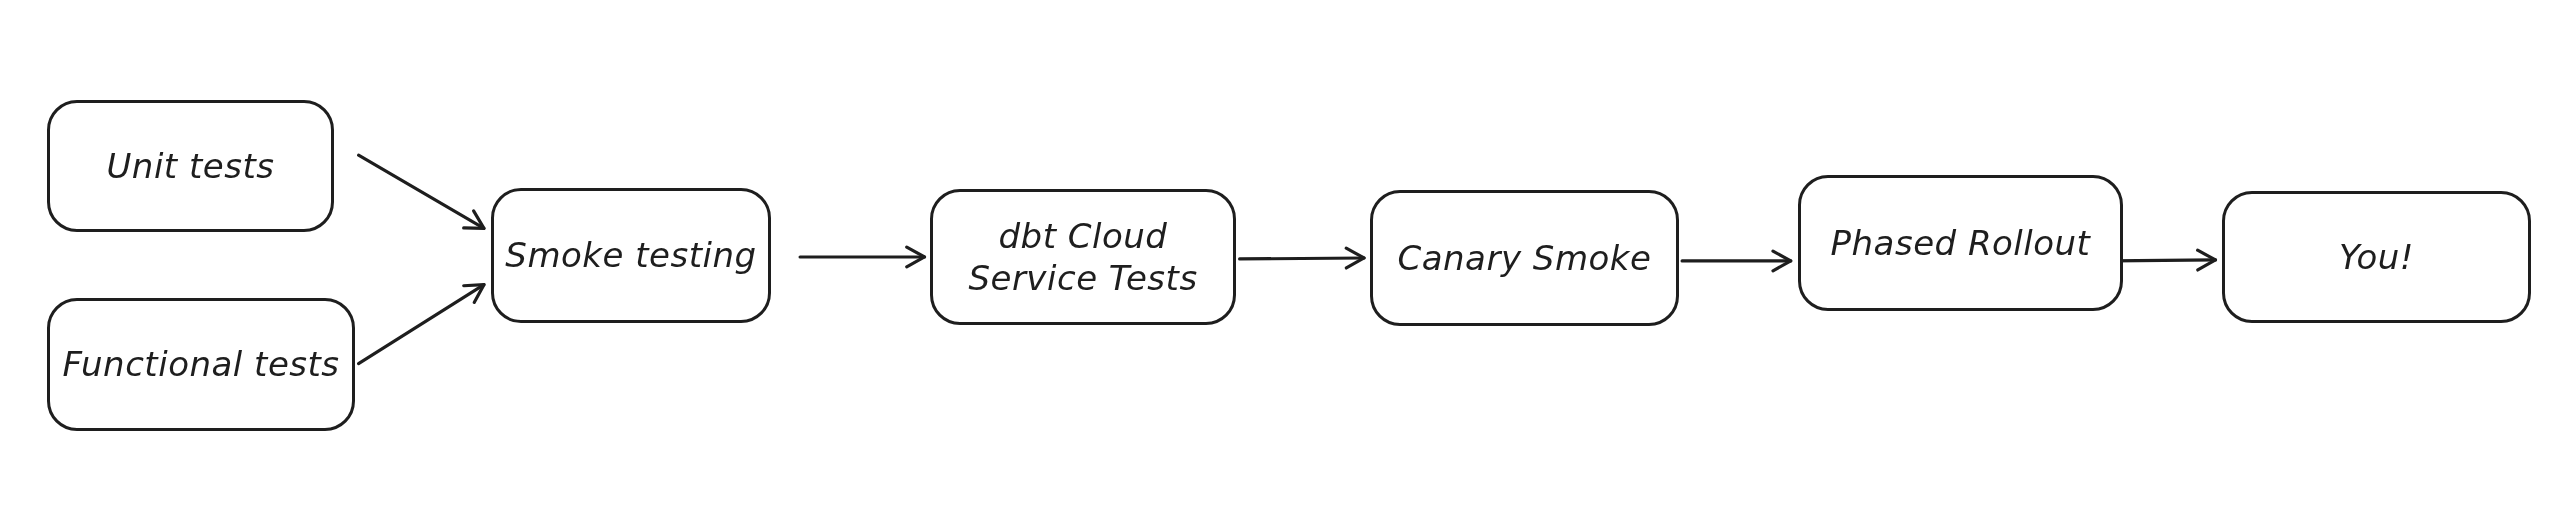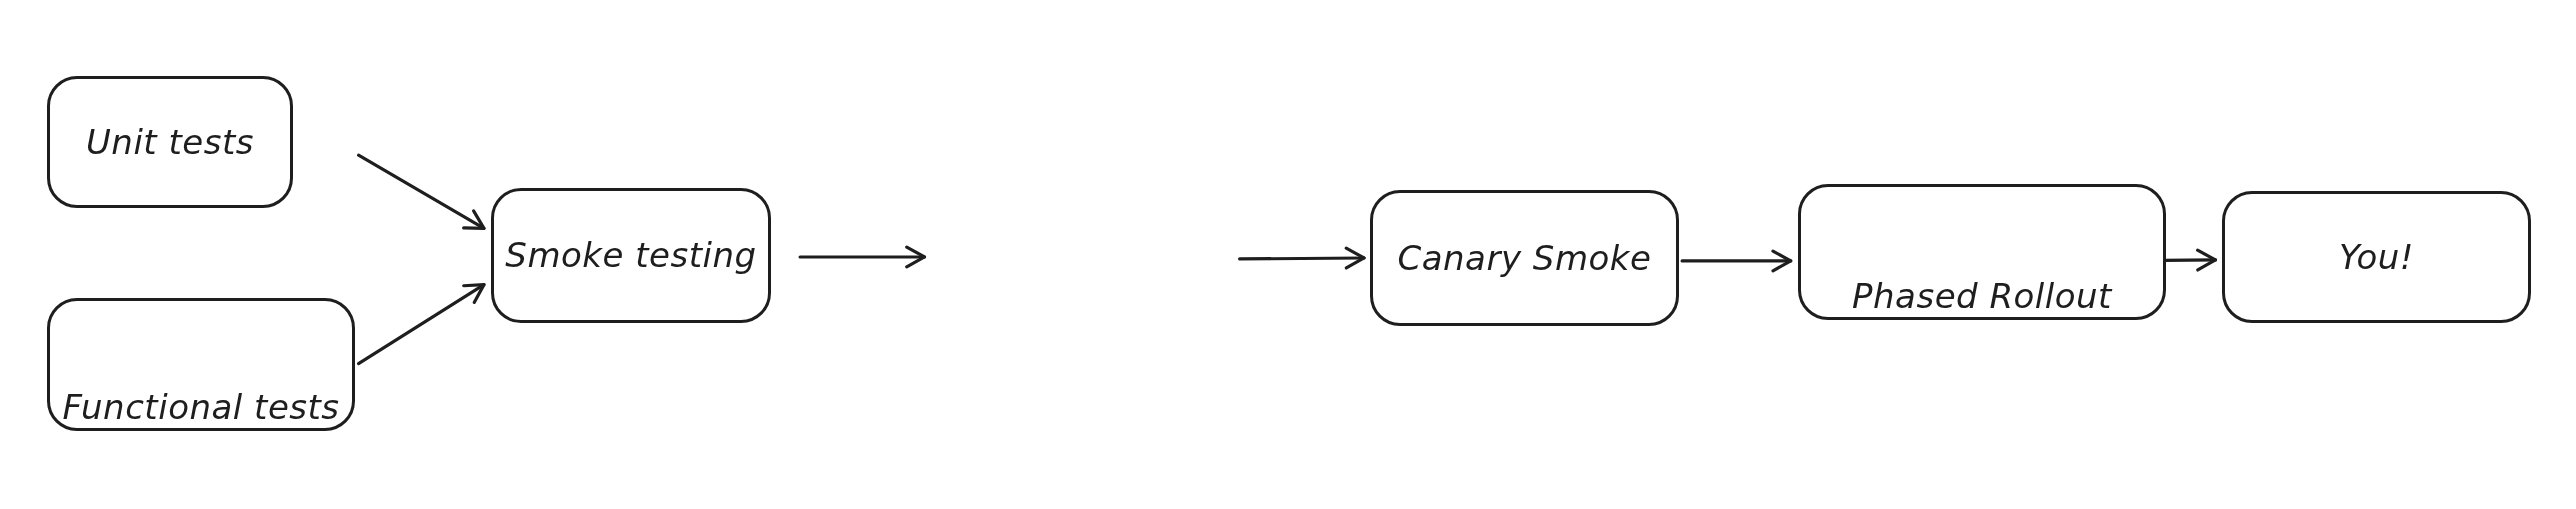--- a/index.html
+++ b/index.html
@@ -59,38 +59,42 @@
       </marker>
     </defs>
     <line class="edge-line" x1="363" y1="157" x2="490" y2="231" marker-end="url(#ah)"></line>
     <line class="edge-line" x1="363" y1="368" x2="490" y2="288" marker-end="url(#ah)"></line>
     <line class="edge-line" x1="810" y1="260" x2="936" y2="260" marker-end="url(#ah)"></line>
     <line class="edge-line" x1="1255" y1="262" x2="1381" y2="261" marker-end="url(#ah)"></line>
     <line class="edge-line" x1="1703" y1="264" x2="1813" y2="264" marker-end="url(#ah)"></line>
     <line class="edge-line" x1="2138" y1="264" x2="2243" y2="263" marker-end="url(#ah)"></line>
   </svg>
 
-  <div class="node" style="left:47px; top:76px; width:246px; height:132px;">
+  <div class="node" style="left:47px; top:100px; width:287px; height:132px;">
     <span class="node-label">Unit tests</span>
   </div>
 
-  <div class="node" style="left:47px; top:298px; width:308px; height:133px;align-items:flex-end;">
+  <div class="node" style="left:47px; top:298px; width:308px; height:133px;">
     <span class="node-label">Functional tests</span>
   </div>
 
   <div class="node" style="left:491px; top:188px; width:280px; height:135px;">
     <span class="node-label">Smoke testing</span>
   </div>
 
+  <div class="node" style="left:930px; top:189px; width:306px; height:136px;">
+    <span class="node-label">dbt Cloud
+Service Tests</span>
+  </div>
 
   <div class="node" style="left:1370px; top:190px; width:309px; height:136px;">
     <span class="node-label">Canary Smoke</span>
   </div>
 
-  <div class="node" style="left:1798px; top:184px; width:368px; height:136px;align-items:flex-end;">
+  <div class="node" style="left:1798px; top:175px; width:325px; height:136px;">
     <span class="node-label">Phased Rollout</span>
   </div>
 
   <div class="node" style="left:2222px; top:191px; width:309px; height:132px;">
     <span class="node-label">You!</span>
   </div>
 
 </div>
 
 

